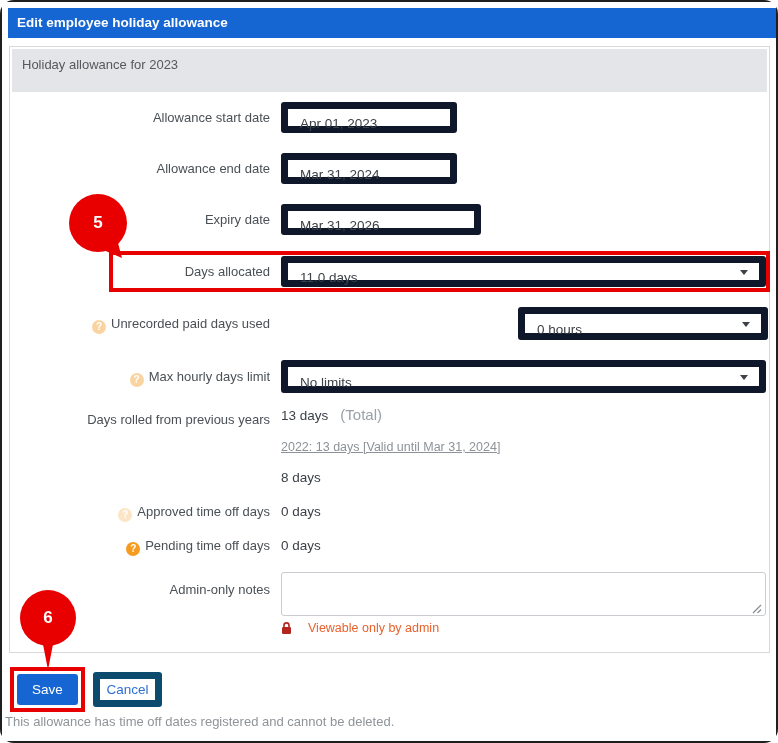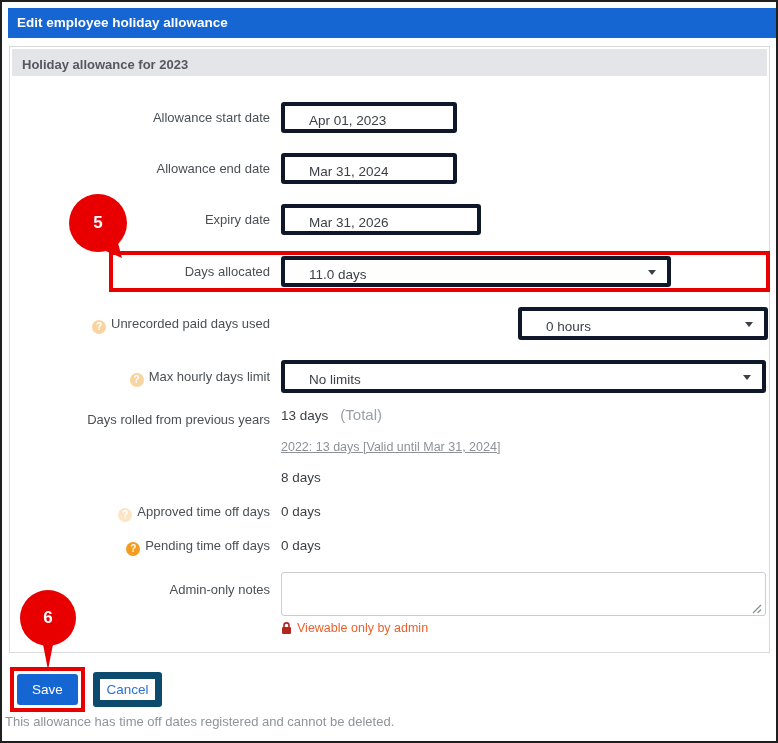--- a/index.html
+++ b/index.html
@@ -1,64 +1,64 @@
 <!DOCTYPE html>
 <html><head>
 <meta charset="utf-8">
 <style>
   * { margin:0; padding:0; box-sizing:border-box; }
   html,body { background:#ffffff; }
   body { font-family:"Liberation Sans","DejaVu Sans",sans-serif; }
-  .screen{ position:relative; width:778px; height:743px; background:#ffffff; overflow:hidden; }
+  .screen{ position:relative; width:778px; height:743px; background:#ffffff; overflow:hidden;border-radius:14px; }
   .frame{ position:absolute; inset:0; border:2px solid #1f1f1f; pointer-events:none; z-index:60; }
 
   
   .titlebar{ position:absolute; left:8px; top:8px; width:768px; height:30px;
     background:#1565d2; color:#ffffff; font-size:13.5px; font-weight:700;
     line-height:30px; padding-left:9px; }
 
   
   .panel{ position:absolute; left:9px; top:46px; width:761px; height:607px;
     border:1px solid #d9d9d9; background:#ffffff; }
-  .panel-header{ position:absolute; left:12px; top:49px; width:755px; height:27px;
-    background:#e4e5e8; color:#54595f; font-size:13px; line-height:31px; padding-left:10px;font-weight:bold; }
+  .panel-header{ position:absolute; left:12px; top:49px; width:755px; height:43px;
+    background:#e4e5e8; color:#54595f; font-size:13px; line-height:31px; padding-left:10px; }
 
   
   .lbl{ position:absolute; left:20px; width:250px; text-align:right;
     font-size:13px; color:#4b5055; line-height:31px; white-space:nowrap; }
   .lbl.multi{ line-height:20px; }
 
   
   .help{ display:inline-block; width:14px; height:14px; border-radius:50%;
     background:#f59b1f; color:#ffffff; font-size:10px; font-weight:700;
     text-align:center; line-height:14px; vertical-align:-2px; margin-right:5px; }
   .help.pale{ opacity:.42; }
   .help.palest{ opacity:.25; }
 
   
-  .input,.select{ position:absolute; height:31px; border:4px solid #0f172a; border-radius:3px;
-    background:#ffffff; color:#3c4147; font-size:13.5px; line-height:29px; padding-left:24px; }
+  .input,.select{ position:absolute; height:31px; border:7px solid #0f172a; border-radius:3px;
+    background:#ffffff; color:#3c4147; font-size:13.5px; line-height:29px; padding-left:12px; }
   .select{ height:33px; line-height:31px; }
   .caret{ position:absolute; right:11px; top:50%; margin-top:-2px; width:0; height:0;
     border-left:4px solid transparent; border-right:4px solid transparent;
     border-top:5px solid #3c4147; }
 
   
   .val{ position:absolute; left:281px; font-size:13.5px; color:#3c4147; line-height:20px; }
   .muted{ font-size:15px; color:#9ba1a7; margin-left:12px; }
   .subval{ position:absolute; left:281px; font-size:12.5px; color:#8d9298; line-height:18px;text-decoration:underline; }
 
   
   .notes{ position:absolute; left:281px; top:572px; width:485px; height:44px;
     border:1px solid #c9ccd1; border-radius:3px; background:#fff; resize:none;
     font-family:"Liberation Sans",sans-serif; font-size:13px; color:#3c4147; padding:4px 8px;
     outline:none; }
   .resize-grip{ position:absolute; left:752px; top:604px; width:10px; height:10px; }
   .admin-hint{ position:absolute; left:281px; top:620px; font-size:12.5px; color:#e8622d;
-    line-height:16px; display:flex; align-items:center; gap:5px; }
+    line-height:16px; display:flex; align-items:center; gap:16px; }
 
   
   .btn-save{ position:absolute; left:17px; top:674px; width:61px; height:31px;
     background:#1565d2; color:#ffffff; border:none; border-radius:3px;
     font-family:"Liberation Sans",sans-serif; font-size:13.5px; cursor:pointer; }
   .btn-cancel{ position:absolute; left:93px; top:672px; width:69px; height:35px;
     background:#ffffff; color:#2e6fd6; border:7px solid #0c4a6e; border-radius:3px;
     font-family:"Liberation Sans",sans-serif; font-size:13.5px; cursor:pointer; }
 
   .footer-note{ position:absolute; left:5px; top:714px; font-size:13px; color:#8f9499; }
@@ -95,21 +95,21 @@
   <div class="input" style="left:281px; top:153px; width:176px">
     <span>Mar 31, 2024</span>
   </div>
 
   <div class="lbl" style="top:204px">Expiry date</div>
   <div class="input" style="left:281px; top:204px; width:200px">
     <span>Mar 31, 2026</span>
   </div>
 
   <div class="lbl" style="top:256px">Days allocated</div>
-  <div class="select" style="left:281px; top:256px; width:390px; height:31px; line-height:29px">
+  <div class="select" style="left:281px; top:256px; width:485px; height:31px; line-height:29px">
     <span>11.0 days</span>
     <span class="caret"></span>
   </div>
   <div class="hl hl-days"></div>
 
   <div class="lbl" style="top:308px">
     <span class="help pale">?</span><span>Unrecorded paid days used</span>
   </div>
   <div class="select" style="left:518px; top:307px; width:250px">
     <span>0 hours</span>

